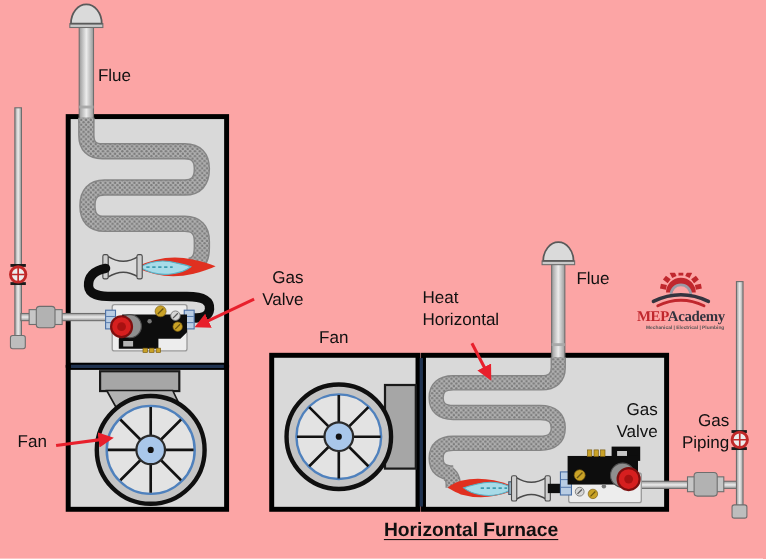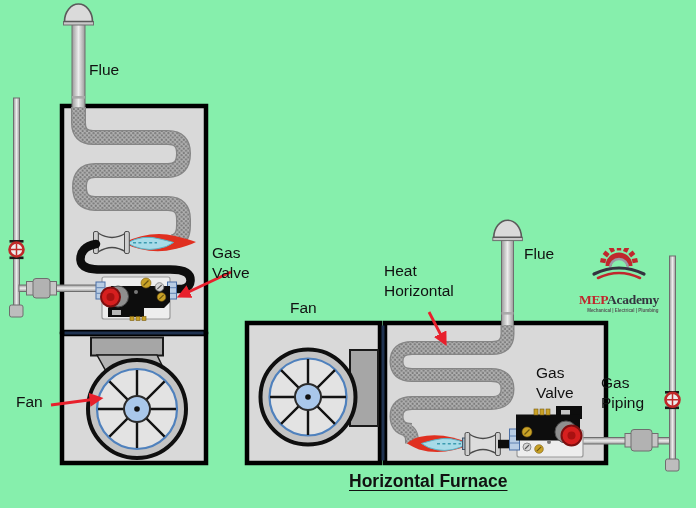--- a/index.html
+++ b/index.html
@@ -1,26 +1,26 @@
 <!DOCTYPE html>
 <html style="--accent-red: #e8202c; --text: #111111; --furnace-fill: #d9d9d9; --furnace-border: #000000; --divider-navy: #1f3250; --tube-base: #b0b0b0; --tube-dot: #7b7b7b; --flame-red: #e03020; --flame-blue: #a7dbe8; --valve-red: #d61f1f; --valve-body: #0d0d0d; --brass: #c9a227; --fan-ring-blue: #4f81bd; --fan-hub-blue: #a9c7ea; --pipe-gray: #c0c0c0; --logo-red: #c0272d; --logo-dark: #34343f;"><head>
 <meta charset="utf-8">
 <style>
   html,body{margin:0;padding:0;background:#fff;}
-  .stage{position:relative;width:696px;height:508px;background:#86efac;
+  .stage{position:relative;width:696px;height:508px;background:#fca5a5;
          font-family:"Liberation Sans",sans-serif;overflow:hidden;}
   .stage svg{position:absolute;left:0;top:0;}
   .lbl{position:absolute;font-size:15.5px;font-weight:500;color:var(--text,#111);
        line-height:1.28;white-space:pre-line;}
-  .lbl.center{text-align:left;}
+  .lbl.center{text-align:right;}
   .title{position:absolute;font-size:17.5px;font-weight:600;color:var(--text,#111);
          text-decoration:underline;text-underline-offset:3px;white-space:nowrap;}
   .logo{position:absolute;left:576px;top:248px;width:86px;text-align:center;}
   .logo-name{font-family:"Liberation Serif",serif;font-size:13.5px;font-weight:700;
-             letter-spacing:-0.3px;line-height:1;margin-top:12px;}
+             letter-spacing:-0.3px;line-height:1;margin-top:0;}
   .logo-mep{color:var(--logo-red,#c0272d);}
   .logo-academy{color:var(--logo-dark,#34343f);}
   .logo-tag{font-size:6px;transform:scale(0.74);transform-origin:50% 0;color:#555;
             line-height:1;margin-top:1px;white-space:nowrap;font-weight:700;}
   
   .box{fill:var(--furnace-fill,#d9d9d9);stroke:var(--furnace-border,#000);stroke-width:4.5;}
   .navy{stroke:var(--divider-navy,#1f3250);stroke-width:3;fill:none;}
   .tube-o{fill:none;stroke:#858585;stroke-width:15;}
   .tube{fill:none;stroke:url(#hx);stroke-width:12.4;}
   .tube-o.h{stroke-width:14;} .tube.h{stroke-width:11.6;}

